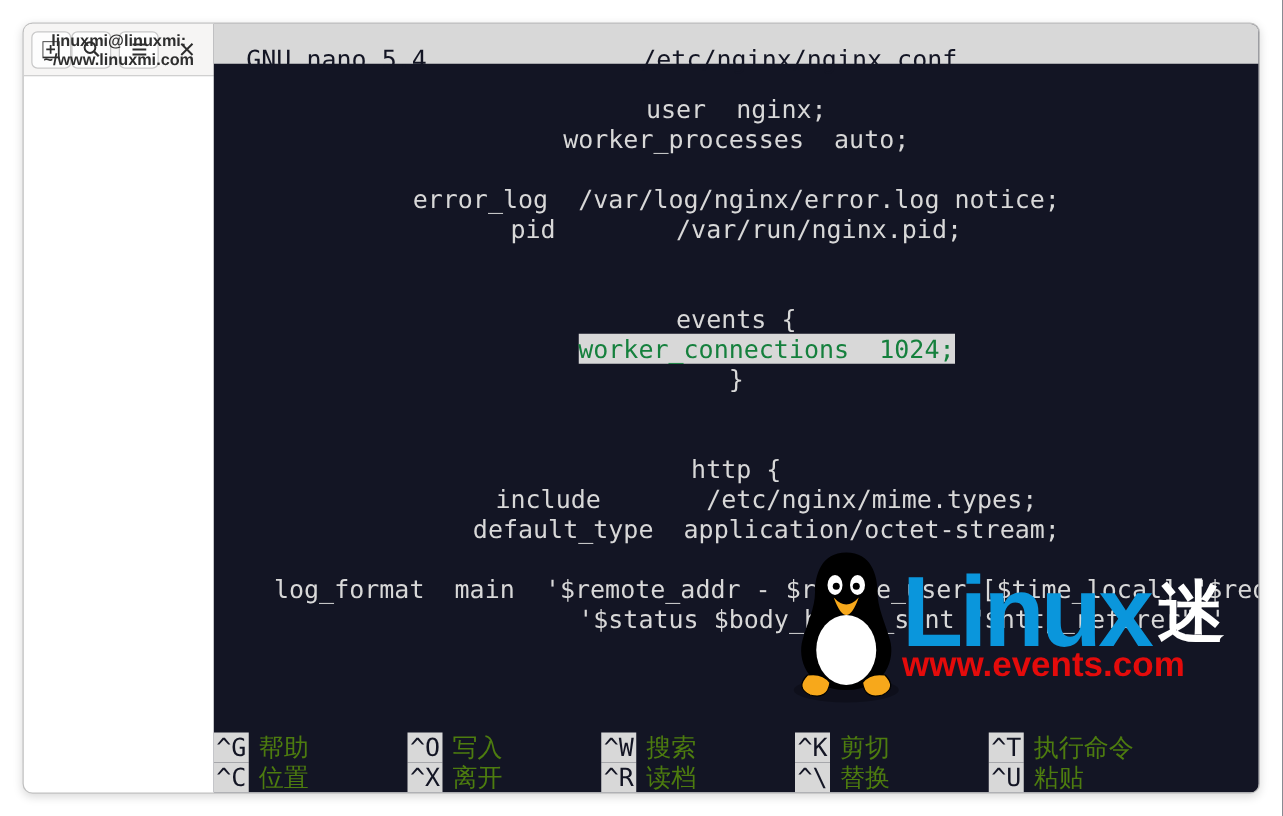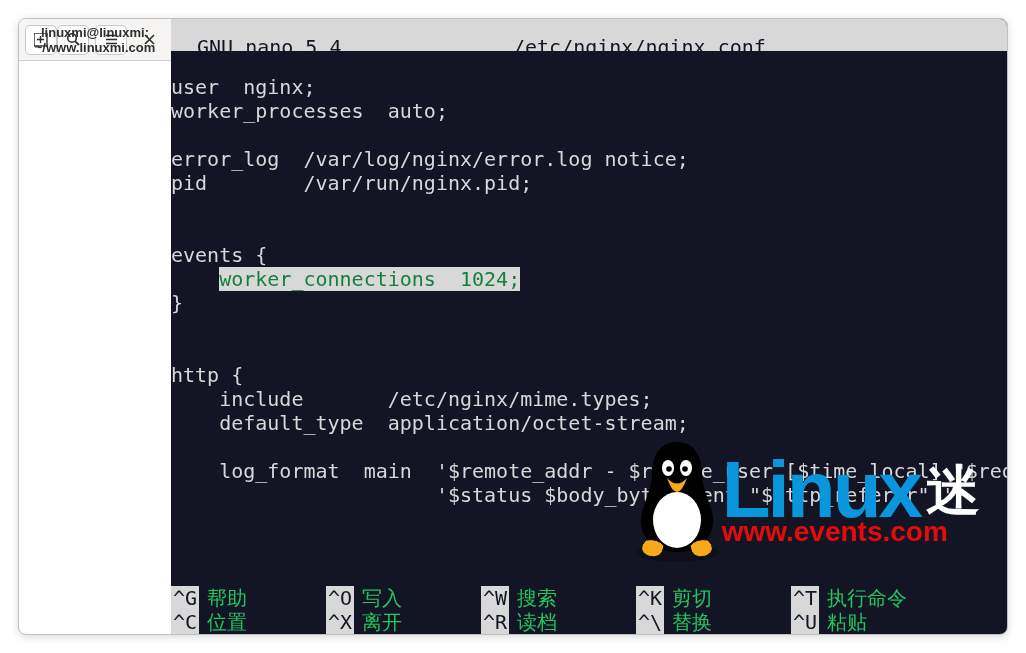--- a/index.html
+++ b/index.html
@@ -73,21 +73,21 @@
     padding: 16px 2px;
   }
   .nano-header .nh-left { width: 340px; padding-left: 24px; }
   .nano-header .nh-center { flex: 0 0 auto; }
   .editor {
     padding: 0 0 0 0;
     white-space: pre;
     height: 480px;
     overflow: hidden;
   }
-  .line { height: 24px; }
+  .line { height: 24px; text-align: center; }
   .hl {
     background: #d8d8d8;
     color: #15803d;
   }
   .shortcuts {
     position: absolute;
     bottom: 0; left: 0; right: 0;
     display: flex;
     flex-wrap: wrap;
     height: 48px;
@@ -99,21 +99,21 @@
     width: 155px;
     gap: 8px;
   }
   .sc .key {
     background: #d8d8d8;
     color: #131524;
     padding: 0 2px;
     min-width: 26px;
     text-align: center;
   }
-  .sc .lbl { color: #22c55e; }
+  .sc .lbl { color: #4d7c0f; }
   
   .watermark {
     position: absolute;
     right: 30px; bottom: 70px;
     pointer-events: none;
     display: flex;
     align-items: center;
   }
   .penguin {
     width: 110px; height: 130px;

